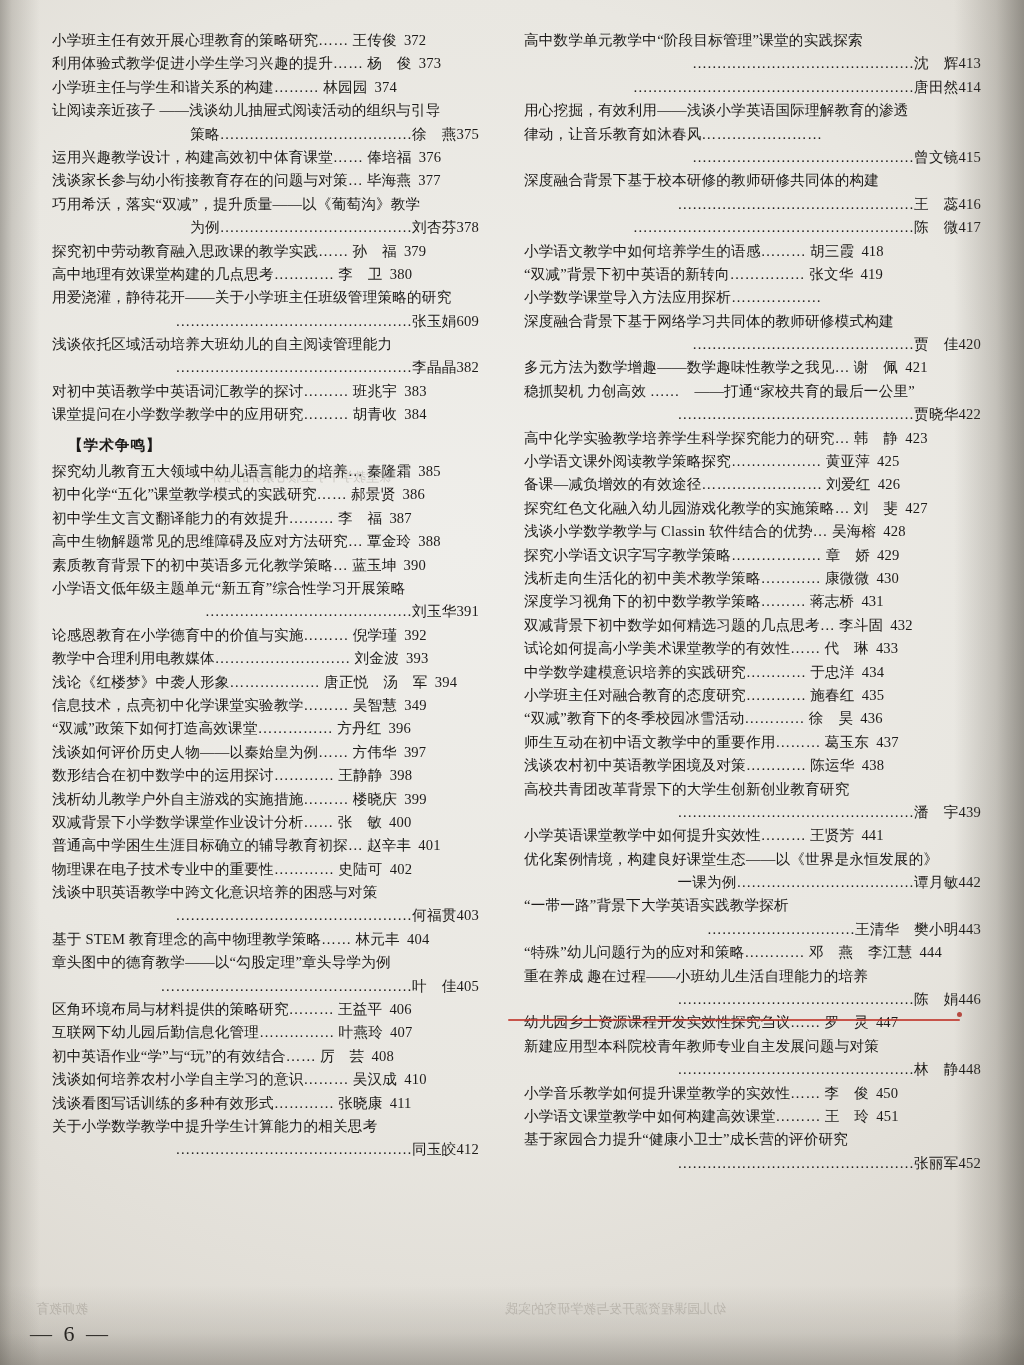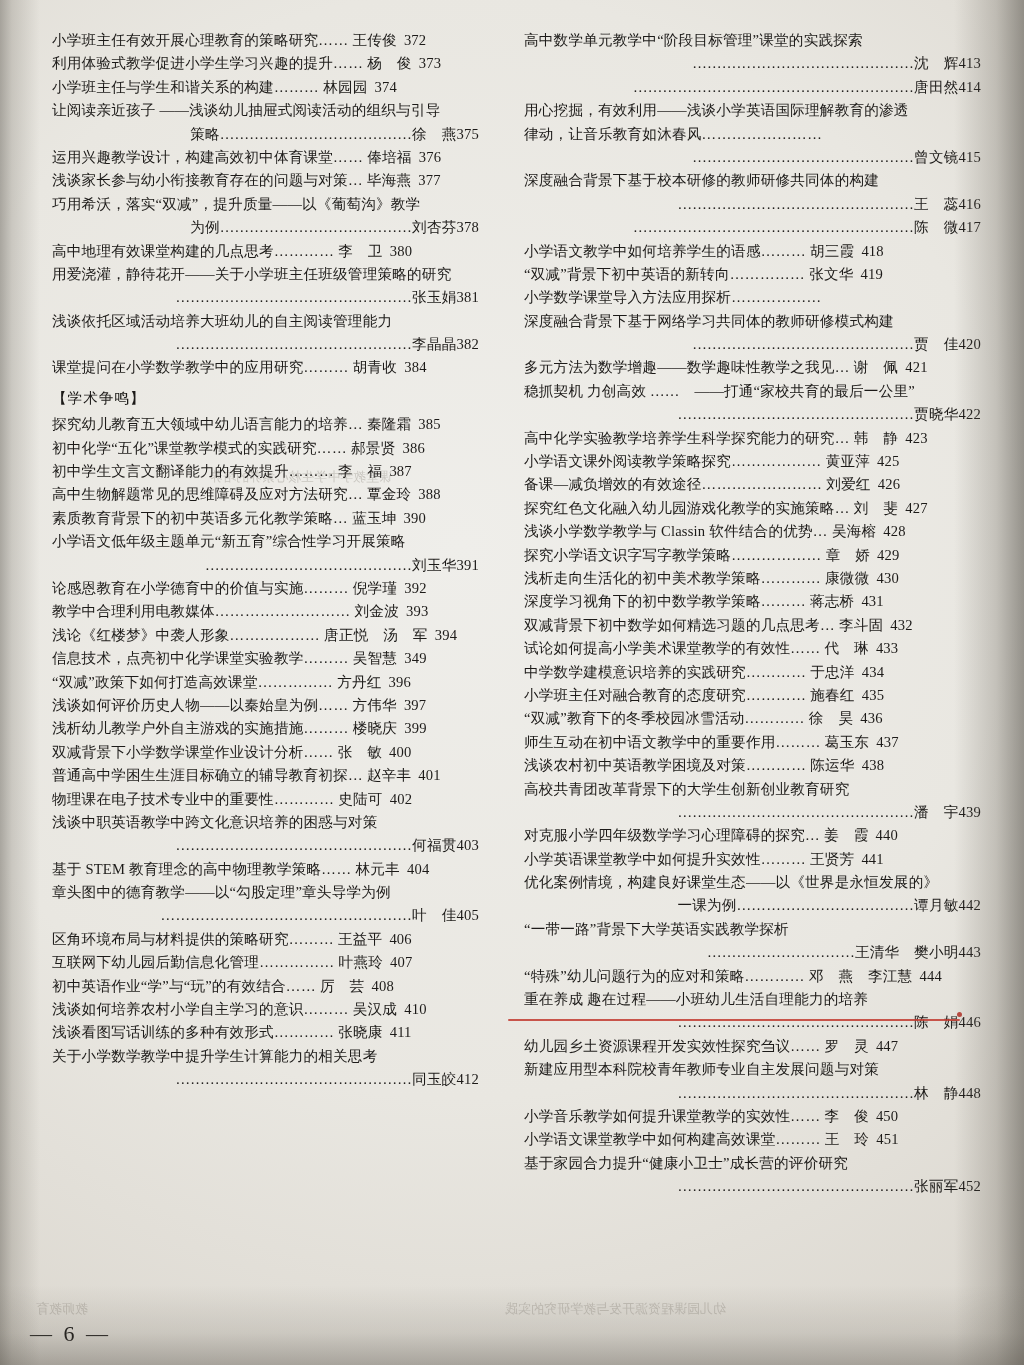--- a/index.html
+++ b/index.html
@@ -72,22 +72,22 @@
     margin-left: 7px;
     text-align: center;
   }
   .line2 {
     text-align: right;
     white-space: nowrap;
     margin: 0 0 1.5px 0;
     padding-right: 3px;
   }
   .section-head {
-    margin: 9px 0 4px 0;
-    font-weight: normal;
+    margin: 9px 0 4px 16px;
+    font-weight: bold;
     letter-spacing: 1px;
   }
   .pagenum {
     position: absolute;
     left: 30px;
     bottom: 18px;
     font-size: 22px;
     letter-spacing: 3px;
     color: #171513;
     font-family: "Liberation Serif", serif;
@@ -135,40 +135,43 @@
   <div class="column" id="col-left">
       <div class="entry"><span class="title">小学班主任有效开展心理教育的策略研究</span><span class="dots">……</span><span class="author">王传俊</span><span class="page">372</span></div>
       <div class="entry"><span class="title">利用体验式教学促进小学生学习兴趣的提升</span><span class="dots">……</span><span class="author">杨　俊</span><span class="page">373</span></div>
       <div class="entry"><span class="title">小学班主任与学生和谐关系的构建</span><span class="dots">………</span><span class="author">林园园</span><span class="page">374</span></div>
       <div class="entry"><span class="title">让阅读亲近孩子 ——浅谈幼儿抽屉式阅读活动的组织与引导</span></div>
       <div class="line2"><span>策略</span><span class="dots">…………………………………</span><span class="author">徐　燕</span><span class="page">375</span></div>
       <div class="entry"><span class="title">运用兴趣教学设计，构建高效初中体育课堂</span><span class="dots">……</span><span class="author">俸培福</span><span class="page">376</span></div>
       <div class="entry"><span class="title">浅谈家长参与幼小衔接教育存在的问题与对策</span><span class="dots">…</span><span class="author">毕海燕</span><span class="page">377</span></div>
       <div class="entry"><span class="title">巧用希沃，落实“双减”，提升质量——以《葡萄沟》教学</span></div>
       <div class="line2"><span>为例</span><span class="dots">…………………………………</span><span class="author">刘杏芬</span><span class="page">378</span></div>
+      <div class="entry"><span class="title">探究初中劳动教育融入思政课的教学实践</span><span class="dots">……</span><span class="author">孙　福</span><span class="page">379</span></div>
       <div class="entry"><span class="title">高中地理有效课堂构建的几点思考</span><span class="dots">…………</span><span class="author">李　卫</span><span class="page">380</span></div>
       <div class="entry"><span class="title">用爱浇灌，静待花开——关于小学班主任班级管理策略的研究</span></div>
-      <div class="line2"><span class="dots">…………………………………………</span><span class="author">张玉娟</span><span class="page">381</span></div>
+      <div class="line2"><span class="dots">…………………………………………</span><span class="author">张玉娟</span><span class="page">609</span></div>
       <div class="entry"><span class="title">浅谈依托区域活动培养大班幼儿的自主阅读管理能力</span></div>
       <div class="line2"><span class="dots">…………………………………………</span><span class="author">李晶晶</span><span class="page">382</span></div>
+      <div class="entry"><span class="title">对初中英语教学中英语词汇教学的探讨</span><span class="dots">………</span><span class="author">班兆宇</span><span class="page">383</span></div>
       <div class="entry"><span class="title">课堂提问在小学数学教学中的应用研究</span><span class="dots">………</span><span class="author">胡青收</span><span class="page">384</span></div>
       <div class="section-head">【学术争鸣】</div>
       <div class="entry"><span class="title">探究幼儿教育五大领域中幼儿语言能力的培养</span><span class="dots">…</span><span class="author">秦隆霜</span><span class="page">385</span></div>
       <div class="entry"><span class="title">初中化学“五化”课堂教学模式的实践研究</span><span class="dots">……</span><span class="author">郝景贤</span><span class="page">386</span></div>
       <div class="entry"><span class="title">初中学生文言文翻译能力的有效提升</span><span class="dots">………</span><span class="author">李　福</span><span class="page">387</span></div>
       <div class="entry"><span class="title">高中生物解题常见的思维障碍及应对方法研究</span><span class="dots">…</span><span class="author">覃金玲</span><span class="page">388</span></div>
       <div class="entry"><span class="title">素质教育背景下的初中英语多元化教学策略</span><span class="dots">…</span><span class="author">蓝玉坤</span><span class="page">390</span></div>
       <div class="entry"><span class="title">小学语文低年级主题单元“新五育”综合性学习开展策略</span></div>
       <div class="line2"><span class="dots">……………………………………</span><span class="author">刘玉华</span><span class="page">391</span></div>
       <div class="entry"><span class="title">论感恩教育在小学德育中的价值与实施</span><span class="dots">………</span><span class="author">倪学瑾</span><span class="page">392</span></div>
       <div class="entry"><span class="title">教学中合理利用电教媒体</span><span class="dots">………………………</span><span class="author">刘金波</span><span class="page">393</span></div>
       <div class="entry"><span class="title">浅论《红楼梦》中袭人形象</span><span class="dots">………………</span><span class="author">唐正悦　汤　军</span><span class="page">394</span></div>
       <div class="entry"><span class="title">信息技术，点亮初中化学课堂实验教学</span><span class="dots">………</span><span class="author">吴智慧</span><span class="page">349</span></div>
       <div class="entry"><span class="title">“双减”政策下如何打造高效课堂</span><span class="dots">……………</span><span class="author">方丹红</span><span class="page">396</span></div>
       <div class="entry"><span class="title">浅谈如何评价历史人物——以秦始皇为例</span><span class="dots">……</span><span class="author">方伟华</span><span class="page">397</span></div>
+      <div class="entry"><span class="title">数形结合在初中数学中的运用探讨</span><span class="dots">…………</span><span class="author">王静静</span><span class="page">398</span></div>
       <div class="entry"><span class="title">浅析幼儿教学户外自主游戏的实施措施</span><span class="dots">………</span><span class="author">楼晓庆</span><span class="page">399</span></div>
       <div class="entry"><span class="title">双减背景下小学数学课堂作业设计分析</span><span class="dots">……</span><span class="author">张　敏</span><span class="page">400</span></div>
       <div class="entry"><span class="title">普通高中学困生生涯目标确立的辅导教育初探</span><span class="dots">…</span><span class="author">赵辛丰</span><span class="page">401</span></div>
       <div class="entry"><span class="title">物理课在电子技术专业中的重要性</span><span class="dots">…………</span><span class="author">史陆可</span><span class="page">402</span></div>
       <div class="entry"><span class="title">浅谈中职英语教学中跨文化意识培养的困惑与对策</span></div>
       <div class="line2"><span class="dots">…………………………………………</span><span class="author">何福贯</span><span class="page">403</span></div>
       <div class="entry"><span class="title">基于 STEM 教育理念的高中物理教学策略</span><span class="dots">……</span><span class="author">林元丰</span><span class="page">404</span></div>
       <div class="entry"><span class="title">章头图中的德育教学——以“勾股定理”章头导学为例</span></div>
       <div class="line2"><span class="dots">……………………………………………</span><span class="author">叶　佳</span><span class="page">405</span></div>
       <div class="entry"><span class="title">区角环境布局与材料提供的策略研究</span><span class="dots">………</span><span class="author">王益平</span><span class="page">406</span></div>
@@ -209,21 +212,20 @@
       <div class="entry"><span class="title">深度学习视角下的初中数学教学策略</span><span class="dots">………</span><span class="author">蒋志桥</span><span class="page">431</span></div>
       <div class="entry"><span class="title">双减背景下初中数学如何精选习题的几点思考</span><span class="dots">…</span><span class="author">李斗固</span><span class="page">432</span></div>
       <div class="entry"><span class="title">试论如何提高小学美术课堂教学的有效性</span><span class="dots">……</span><span class="author">代　琳</span><span class="page">433</span></div>
       <div class="entry"><span class="title">中学数学建模意识培养的实践研究</span><span class="dots">…………</span><span class="author">于忠洋</span><span class="page">434</span></div>
       <div class="entry"><span class="title">小学班主任对融合教育的态度研究</span><span class="dots">…………</span><span class="author">施春红</span><span class="page">435</span></div>
       <div class="entry"><span class="title">“双减”教育下的冬季校园冰雪活动</span><span class="dots">…………</span><span class="author">徐　昊</span><span class="page">436</span></div>
       <div class="entry"><span class="title">师生互动在初中语文教学中的重要作用</span><span class="dots">………</span><span class="author">葛玉东</span><span class="page">437</span></div>
       <div class="entry"><span class="title">浅谈农村初中英语教学困境及对策</span><span class="dots">…………</span><span class="author">陈运华</span><span class="page">438</span></div>
       <div class="entry"><span class="title">高校共青团改革背景下的大学生创新创业教育研究</span></div>
       <div class="line2"><span class="dots">…………………………………………</span><span class="author">潘　宇</span><span class="page">439</span></div>
-      <div class="entry"><span class="title">对克服小学四年级数学学习心理障碍的探究</span><span class="dots">…</span><span class="author">姜　霞</span><span class="page">440</span></div>
       <div class="entry"><span class="title">小学英语课堂教学中如何提升实效性</span><span class="dots">………</span><span class="author">王贤芳</span><span class="page">441</span></div>
       <div class="entry"><span class="title">优化案例情境，构建良好课堂生态——以《世界是永恒发展的》</span></div>
       <div class="line2"><span>一课为例</span><span class="dots">………………………………</span><span class="author">谭月敏</span><span class="page">442</span></div>
       <div class="entry"><span class="title">“一带一路”背景下大学英语实践教学探析</span></div>
       <div class="line2"><span class="dots">…………………………</span><span class="author">王清华　樊小明</span><span class="page">443</span></div>
       <div class="entry"><span class="title">“特殊”幼儿问题行为的应对和策略</span><span class="dots">…………</span><span class="author">邓　燕　李江慧</span><span class="page">444</span></div>
       <div class="entry"><span class="title">重在养成  趣在过程——小班幼儿生活自理能力的培养</span></div>
       <div class="line2"><span class="dots">…………………………………………</span><span class="author">陈　娟</span><span class="page">446</span></div>
       <div class="entry"><span class="title">幼儿园乡土资源课程开发实效性探究刍议</span><span class="dots">……</span><span class="author">罗　灵</span><span class="page">447</span></div>
       <div class="entry"><span class="title">新建应用型本科院校青年教师专业自主发展问题与对策</span></div>

